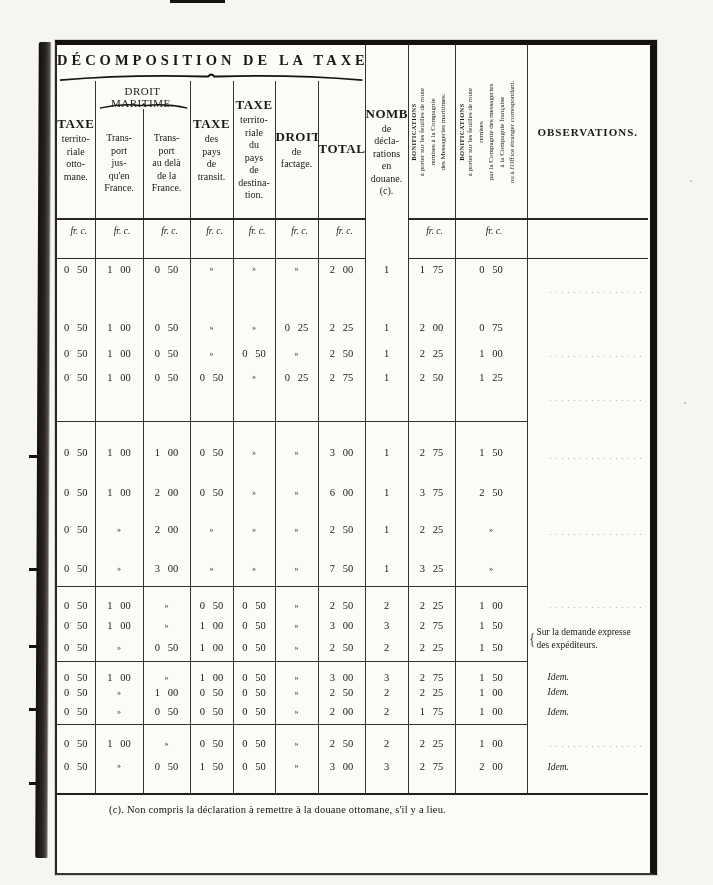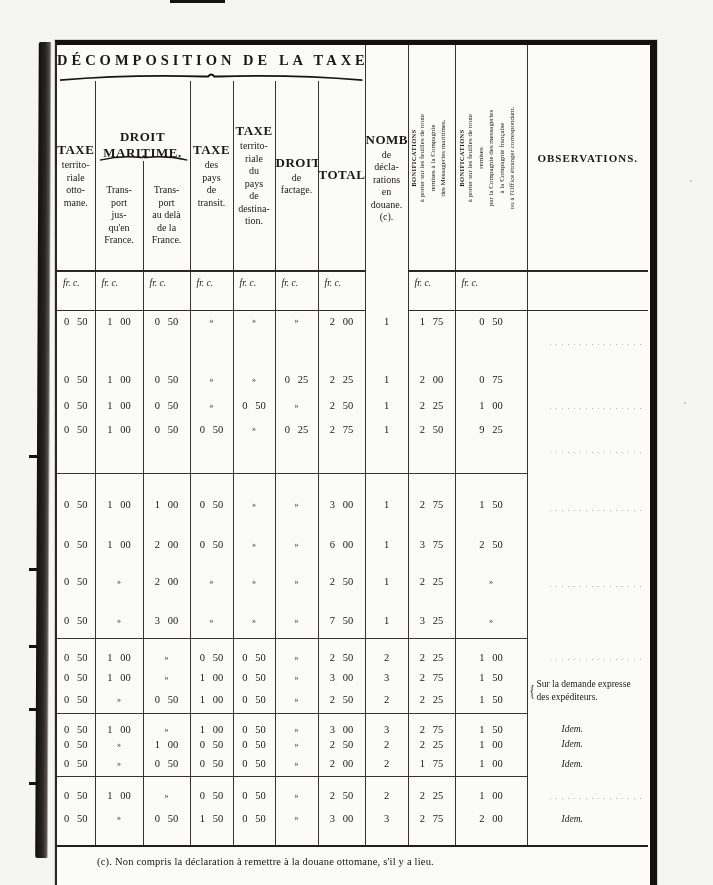--- a/index.html
+++ b/index.html
@@ -46,55 +46,55 @@
   }
   table{border-collapse:collapse;table-layout:fixed;width:591px;}
   th,td{padding:0;margin:0;font-weight:normal;border-left:1px solid #36322c;overflow:hidden;}
   .noL{border-left:none !important;}
 
   
   .h-title{height:36px;vertical-align:top;position:relative;}
   .title-text{font-size:14.5px;font-weight:bold;letter-spacing:4px;text-align:center;padding-top:7px;white-space:nowrap;}
   .brace{position:absolute;left:2px;right:2px;bottom:0;height:9px;width:99%;}
   .h-group{height:20px;vertical-align:top;position:relative;text-align:center;}
-  .h-group .cap{display:block;font-size:13px;letter-spacing:.5px;font-weight:bold;padding-top:4px;margin-top:44px;}
+  .h-group .cap{display:block;font-size:11px;letter-spacing:.5px;font-weight:normal;padding-top:4px;}
   .gbrace{position:absolute;left:3px;right:3px;bottom:0;height:7px;width:95%;}
   .h-col{text-align:center;vertical-align:middle;}
   .h-col .cap{display:block;font-size:13px;font-weight:bold;letter-spacing:.5px;margin-bottom:1px;}
   .h-col .rest{display:block;font-size:10px;white-space:pre-line;line-height:12.5px;}
   .h-sub{height:109px;}
   .h-nombre{vertical-align:middle;}
   .h-rot{position:relative;vertical-align:middle;}
   .rot{position:absolute;left:50%;top:50%;text-align:center;}
   .rot .cap{display:block;font-size:6.5px;font-weight:bold;letter-spacing:.4px;}
   .rot .rest{display:block;font-size:7px;white-space:pre-line;line-height:10.5px;}
   .rot1{width:158px;height:44px;transform:translate(-50%,-50%) rotate(-90deg);}
   .rot2{width:158px;height:66px;transform:translate(-50%,-50%) rotate(-90deg);}
   .h-obs{vertical-align:middle;text-align:center;font-size:11px;font-weight:bold;letter-spacing:1px;}
   .endhdr{border-bottom:2px solid #2b2823;}
-  .frc-row th{height:32px;border-bottom:1.5px solid #2b2823;vertical-align:top;}
+  .frc-row th{height:32px;border-bottom:1.5px solid #2b2823;vertical-align:top;text-align:center;}
   .frc{font-size:9.5px;font-style:italic;text-align:left;padding:6px 0 0 6px !important;}
 
   
   td.cell{font-size:10.5px;text-align:center;vertical-align:middle;word-spacing:5px;}
   tr.vtop td.cell{vertical-align:top;padding-top:5px;}
   td.dit{font-size:8px;color:#3a3631;word-spacing:0;}
   td.obs{font-size:9.5px;word-spacing:0;text-align:left;padding:0 3px 0 9px;line-height:13px;}
-  td.idem{font-style:italic;padding-left:34px;}
+  td.idem{font-style:italic;padding-left:20px;}
   td.obs-brace{position:relative;}
   td.obs-brace::before{content:"{";position:absolute;left:2px;top:50%;transform:translateY(-50%) scaleY(1.6);font-size:11px;color:#2e2b27;}
   td.dotline{background:repeating-linear-gradient(90deg,rgba(60,56,50,.35) 0 1px,transparent 1px 6px);
     background-size:80% 1px;background-repeat:no-repeat;background-position:90% 62%;}
   tr.divrow{height:7px;}
   tr.divrow td.dv{border-top:1px solid #36322c;}
   tr.divrow td.dvobs{border-top:none;}
   tbody tr.lastrow td{border-bottom:2px solid #221f1b;}
 
   
-  .footnote-area{height:62px;position:relative;}
+  .footnote-area{height:78px;position:relative;padding-left:12px;}
   .footnote{font-size:10.5px;padding:9px 0 0 40px;color:#14120f;letter-spacing:.2px;}
 </style>
 </head>
 <body>
 
 <div class="scan-left-bar"></div>
 <div class="scan-top-dash"></div>
 <div class="scan-tick t1"></div>
 <div class="scan-tick t2"></div>
 <div class="scan-tick t3"></div>
@@ -270,21 +270,21 @@
         <tr class="vtop" style="height: 55px;">
           <td class="cell noL">0 50</td>
           <td class="cell">1 00</td>
           <td class="cell">0 50</td>
           <td class="cell">0 50</td>
           <td class="cell dit">»</td>
           <td class="cell">0 25</td>
           <td class="cell">2 75</td>
           <td class="cell">1</td>
           <td class="cell">2 50</td>
-          <td class="cell">9 25</td>
+          <td class="cell">1 25</td>
           <td class="cell obs dotline"></td>
         </tr>
         <tr class="divrow">
           <td class="dv noL"></td>
           <td class="dv"></td>
           <td class="dv"></td>
           <td class="dv"></td>
           <td class="dv"></td>
           <td class="dv"></td>
           <td class="dv"></td>

